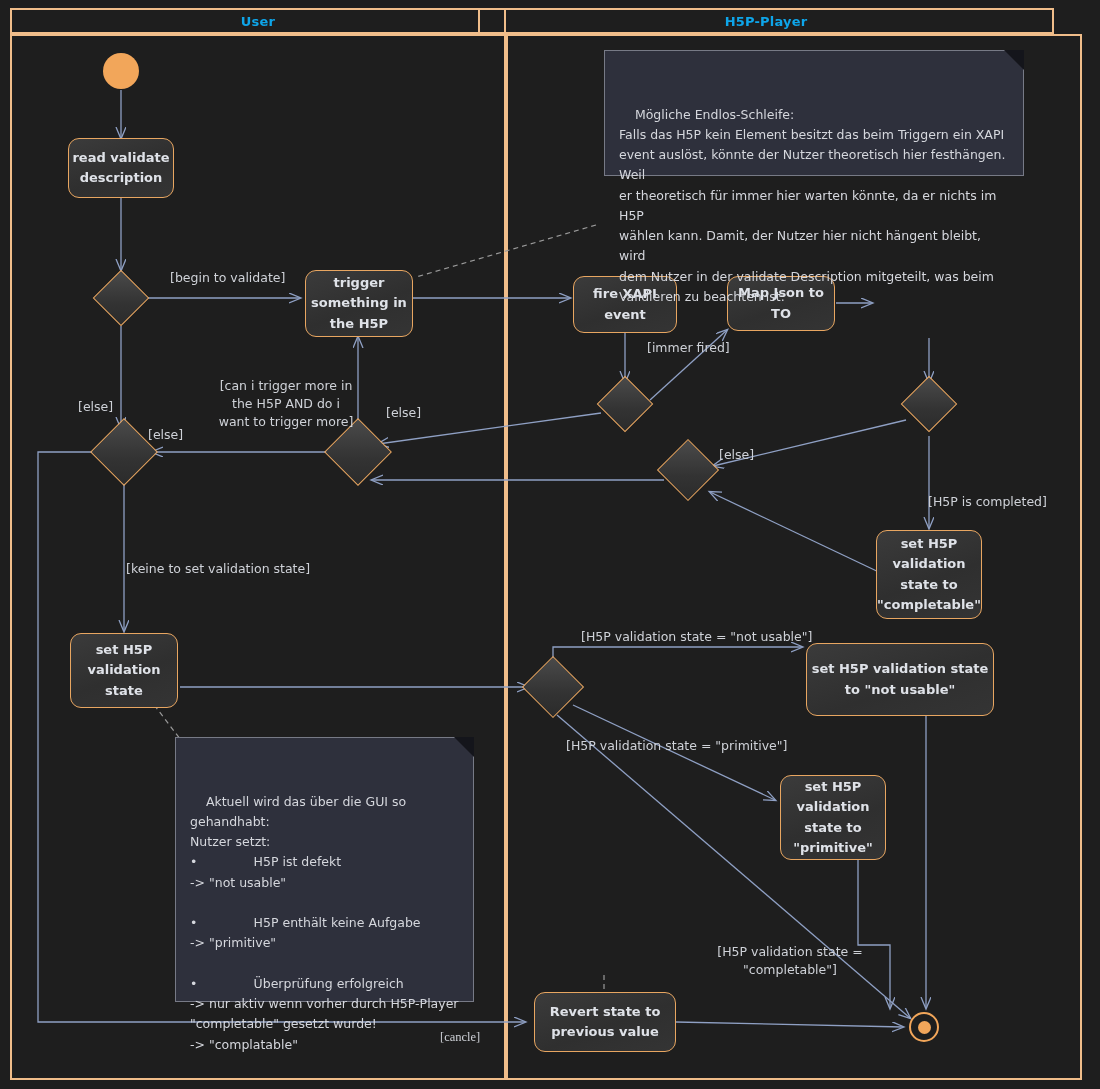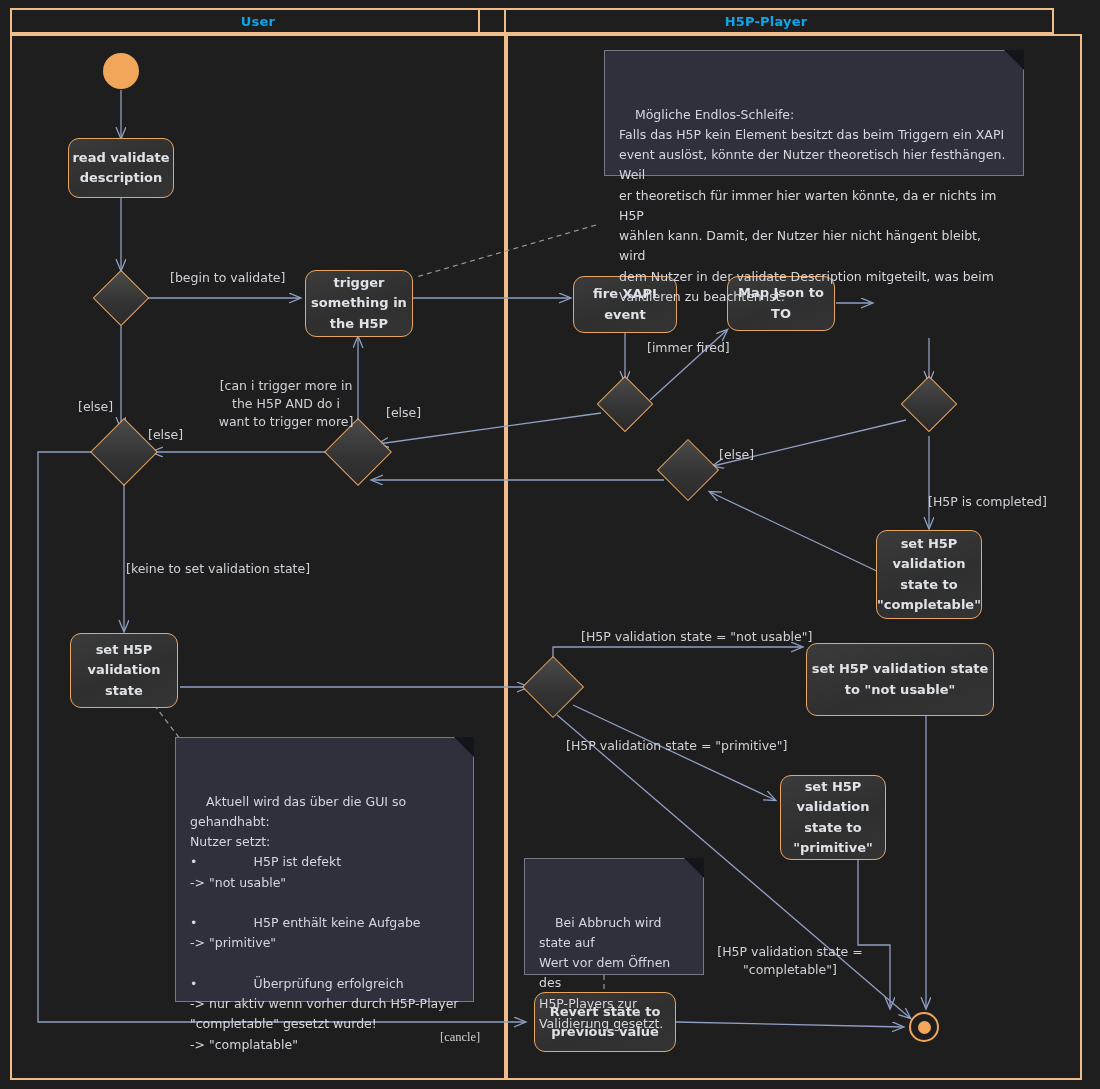--- a/index.html
+++ b/index.html
@@ -293,27 +293,20 @@
 
 •		H5P enthält keine Aufgabe
 -&gt; "primitive"
 
 •		Überprüfung erfolgreich
 -&gt; nur aktiv wenn vorher durch H5P-Player
 "completable" gesetzt wurde!
 -&gt; "complatable"</span>
   </div>
 
-  <div class="note" style="left:524px; top:858px; width:180px; height:117px;">
-    <span class="note-fold-tri"></span>
-    <span>Bei Abbruch wird state auf
-Wert vor dem Öffnen des
-H5P-Players zur
-Validierung gesetzt.</span>
-  </div>
 
   <div class="guard" style="left:170px; top:269px;">[begin to validate]</div>
 
   <div class="guard ctr" style="left:212px; top:333px; width:148px;margin-top:44px;">[can i trigger more in
 the H5P AND do i
 want to trigger more]</div>
 
   <div class="guard" style="left:78px; top:398px;">[else]</div>
 
   <div class="guard" style="left:148px; top:426px;">[else]</div>

